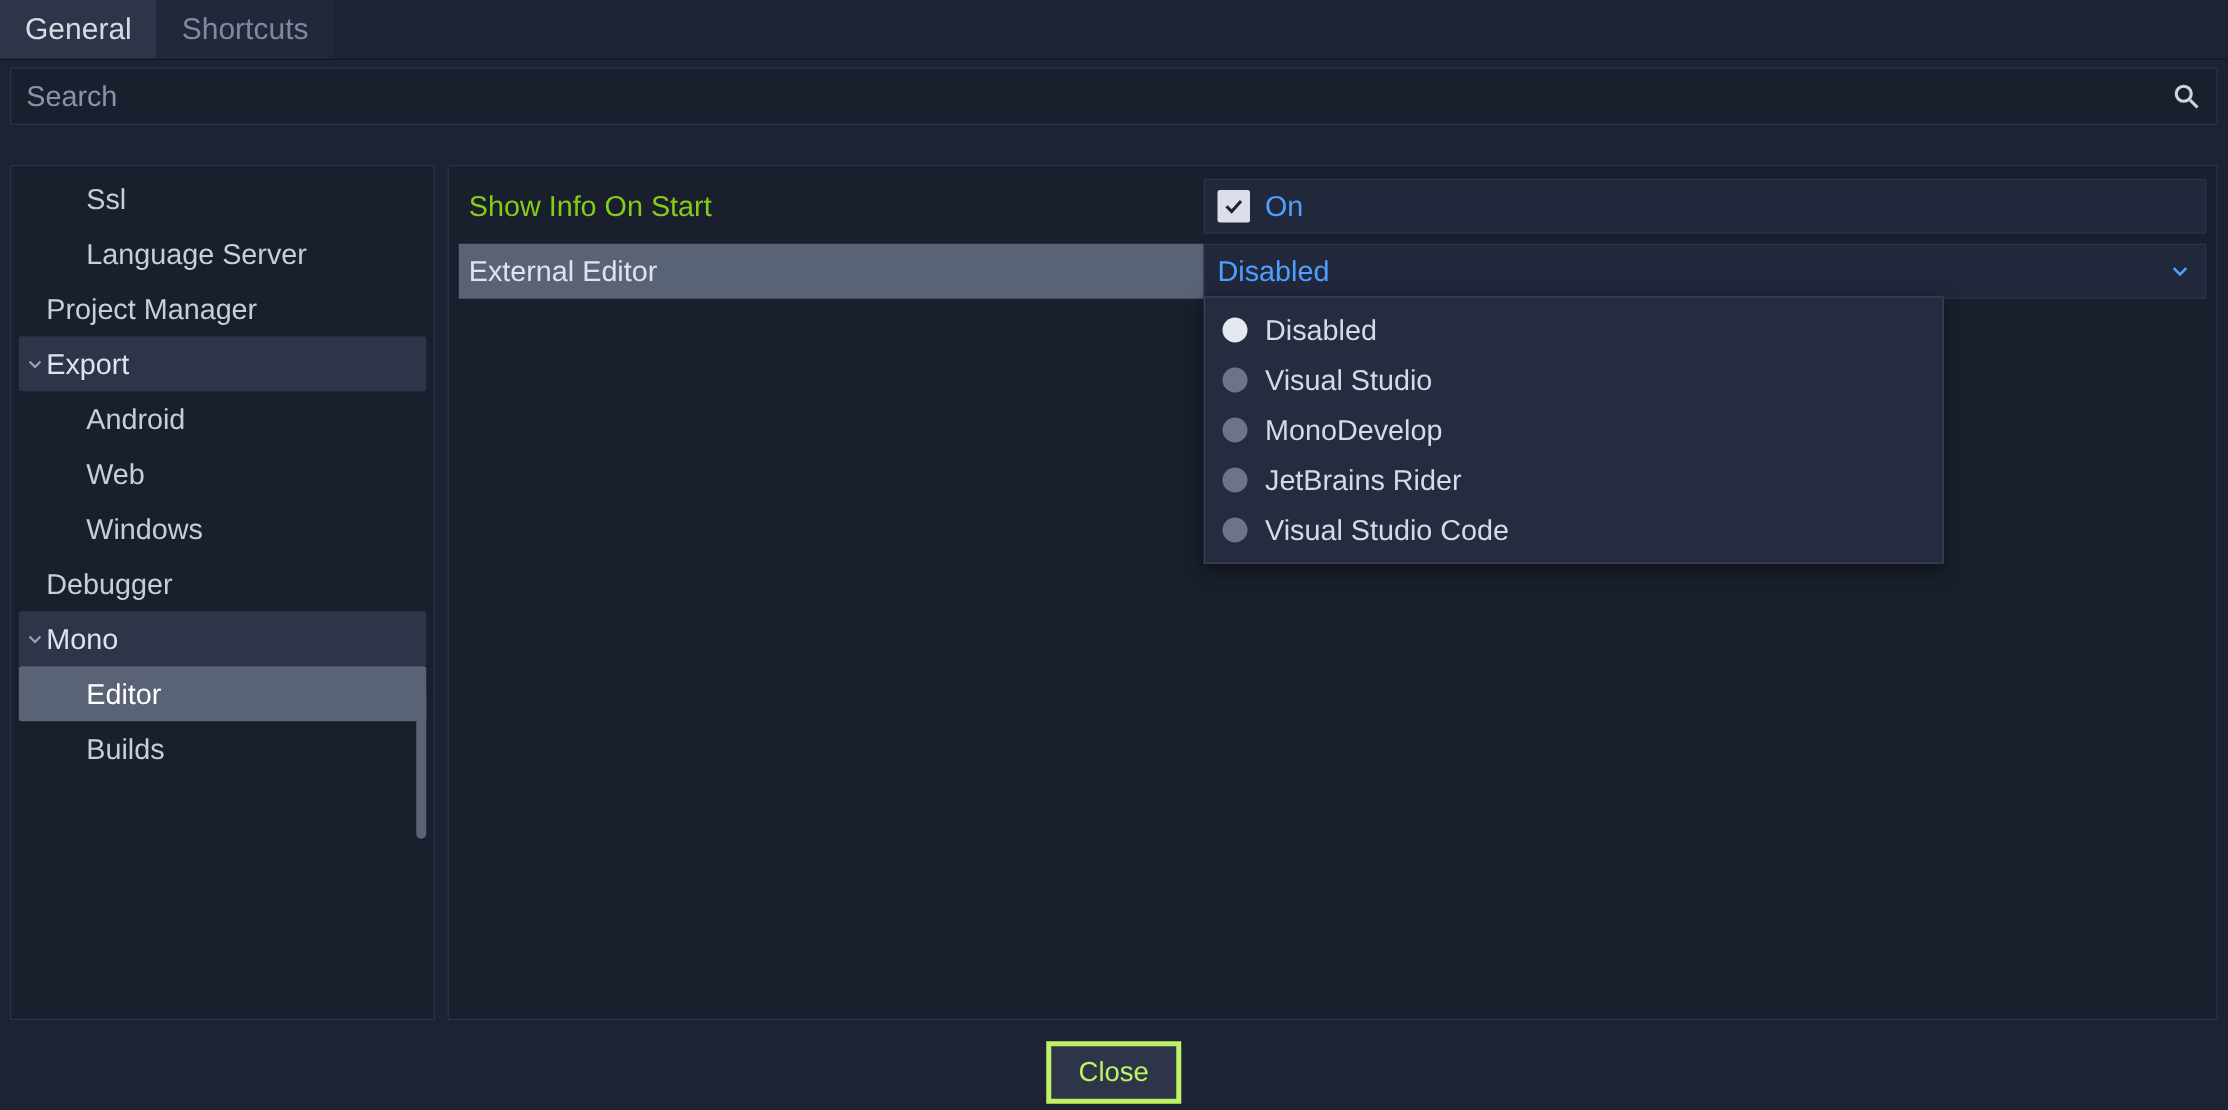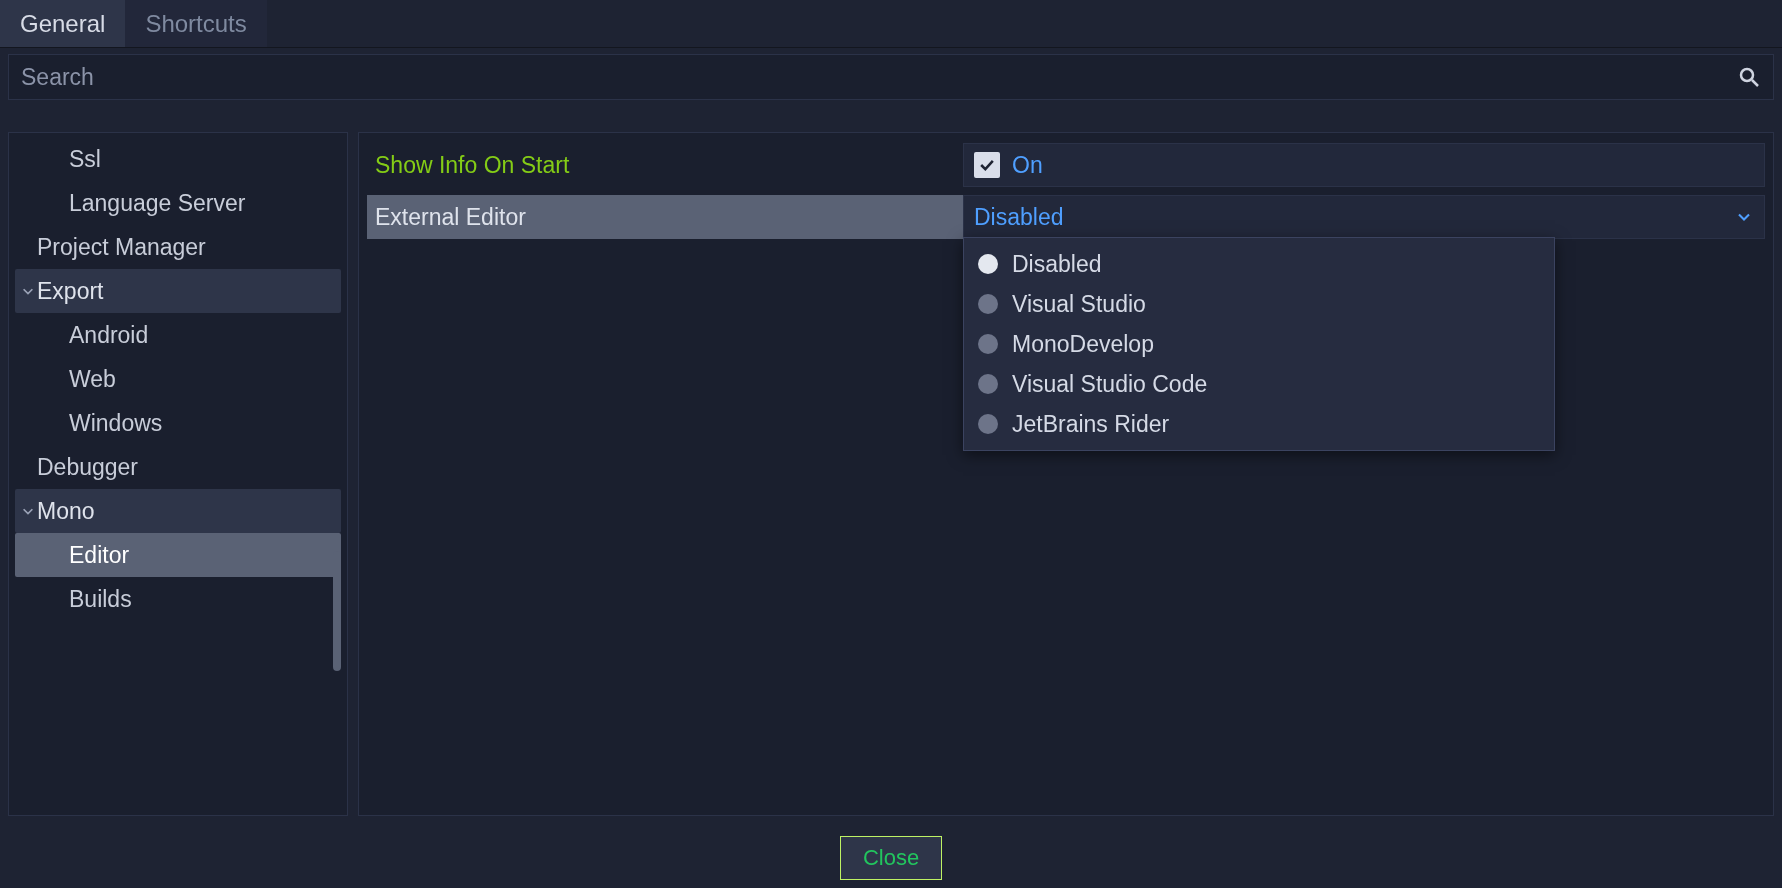--- a/index.html
+++ b/index.html
@@ -247,22 +247,22 @@
 
   
   .footer {
     height: 60px;
     display: flex;
     align-items: center;
     justify-content: center;
   }
   .close-button {
     background: #2e3549;
-    color: #22c55e;
-    border: 1px solid #bef264;
+    color: #bef264;
+    border: 4px solid #bef264;
     font-size: 22px;
     padding: 8px 22px;
     cursor: pointer;
   }
 </style>
 </head>
 <body>
 
 <div class="window">
 
@@ -381,25 +381,25 @@
         <div class="dropdown-item">
           <span class="radio"></span>
           <span>Visual Studio</span>
         </div>
         <div class="dropdown-item">
           <span class="radio"></span>
           <span>MonoDevelop</span>
         </div>
         <div class="dropdown-item">
           <span class="radio"></span>
-          <span>Visual Studio Code</span>
+          <span>JetBrains Rider</span>
         </div>
         <div class="dropdown-item">
           <span class="radio"></span>
-          <span>JetBrains Rider</span>
+          <span>Visual Studio Code</span>
         </div>
       </div>
 
     </div>
 
   </div>
 
   <div class="footer">
     <button class="close-button">Close</button>
   </div>

